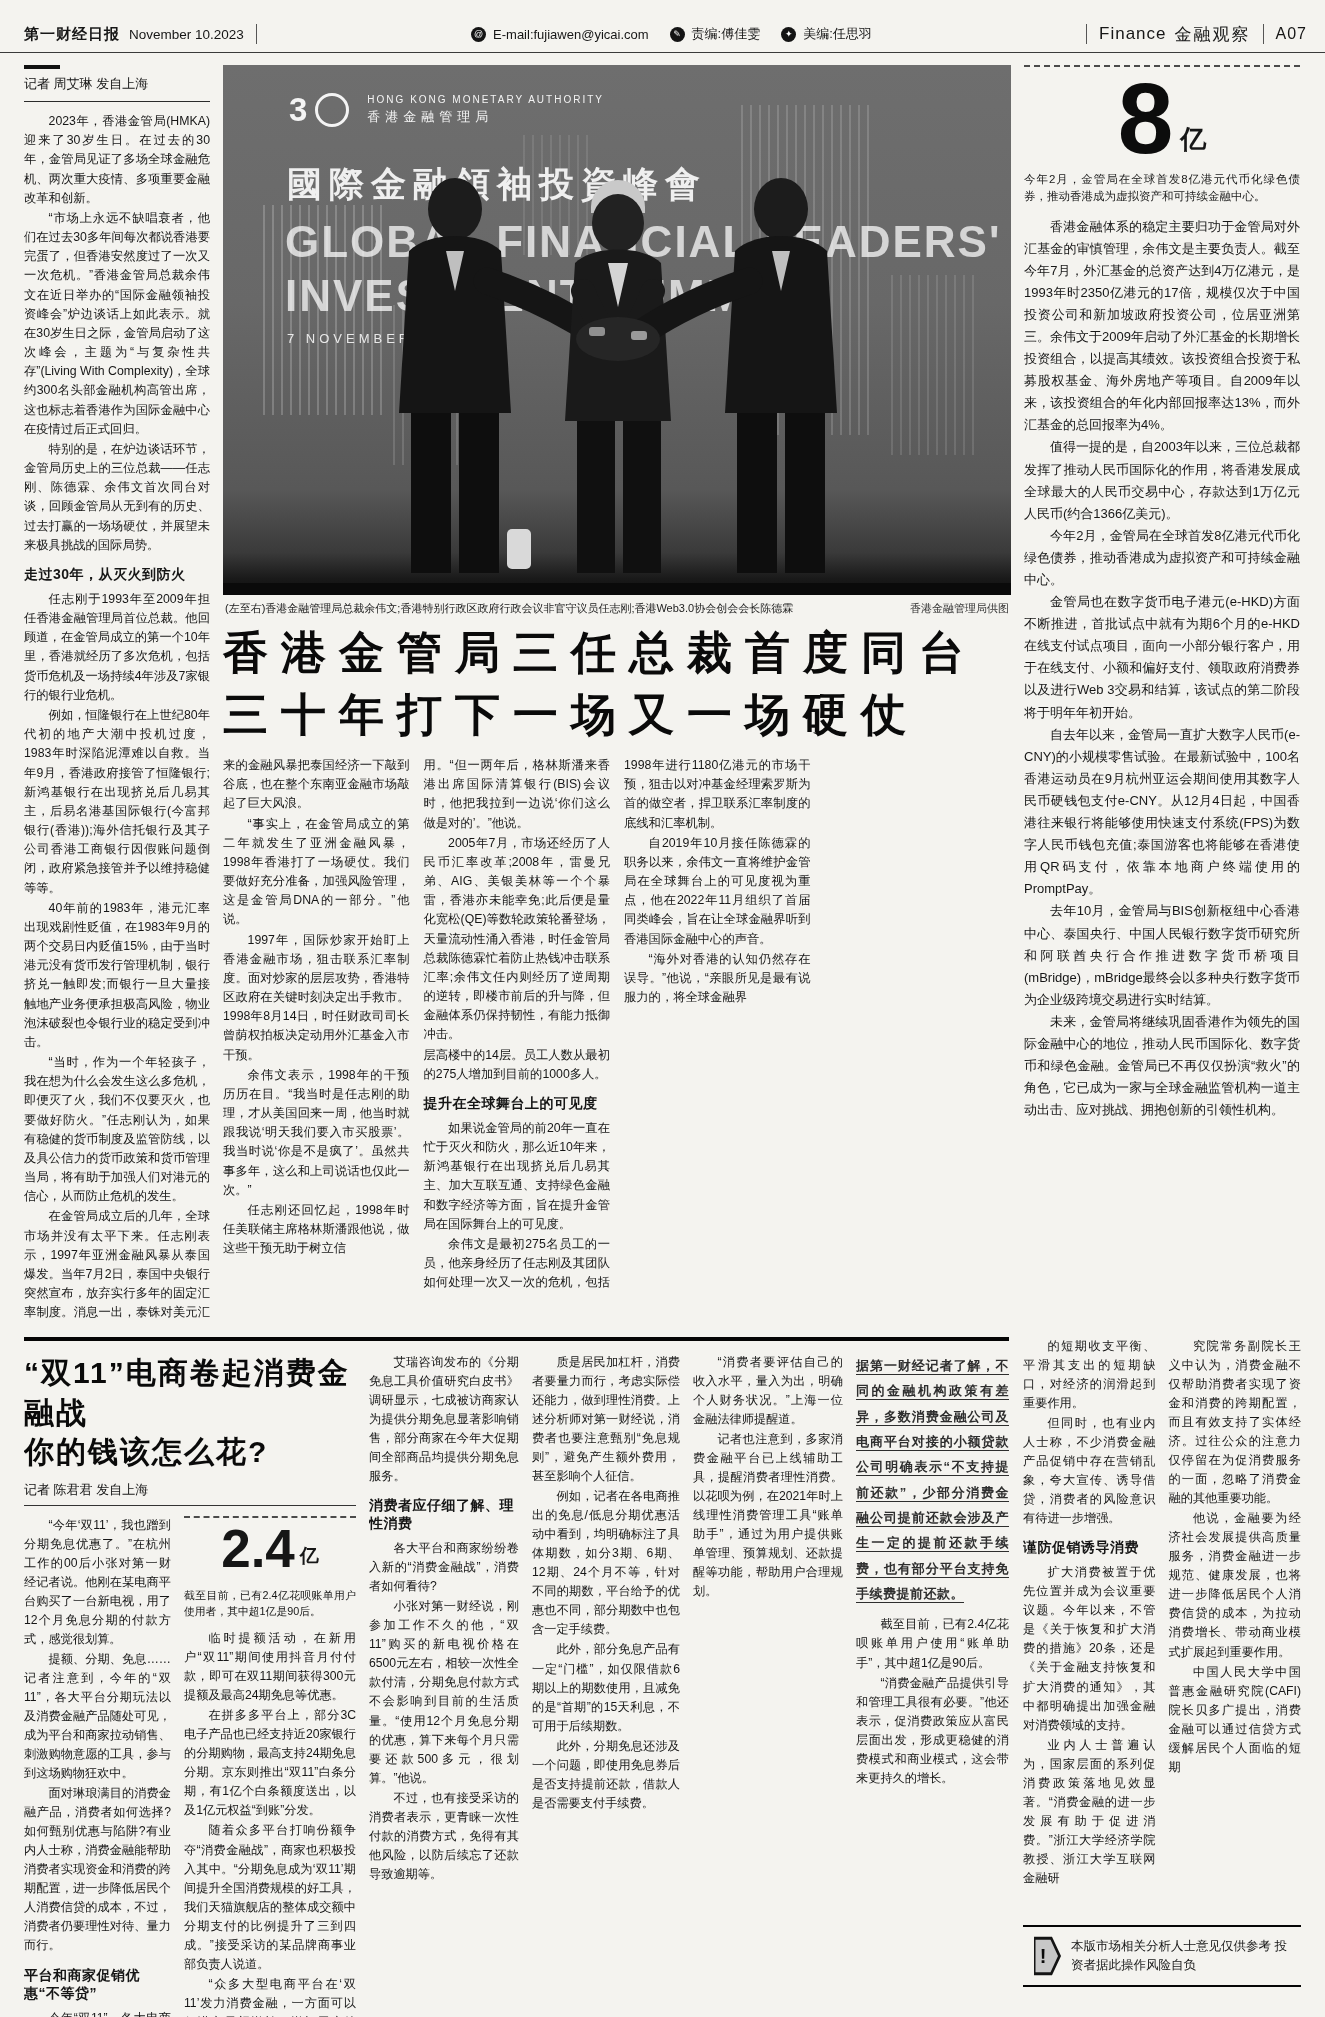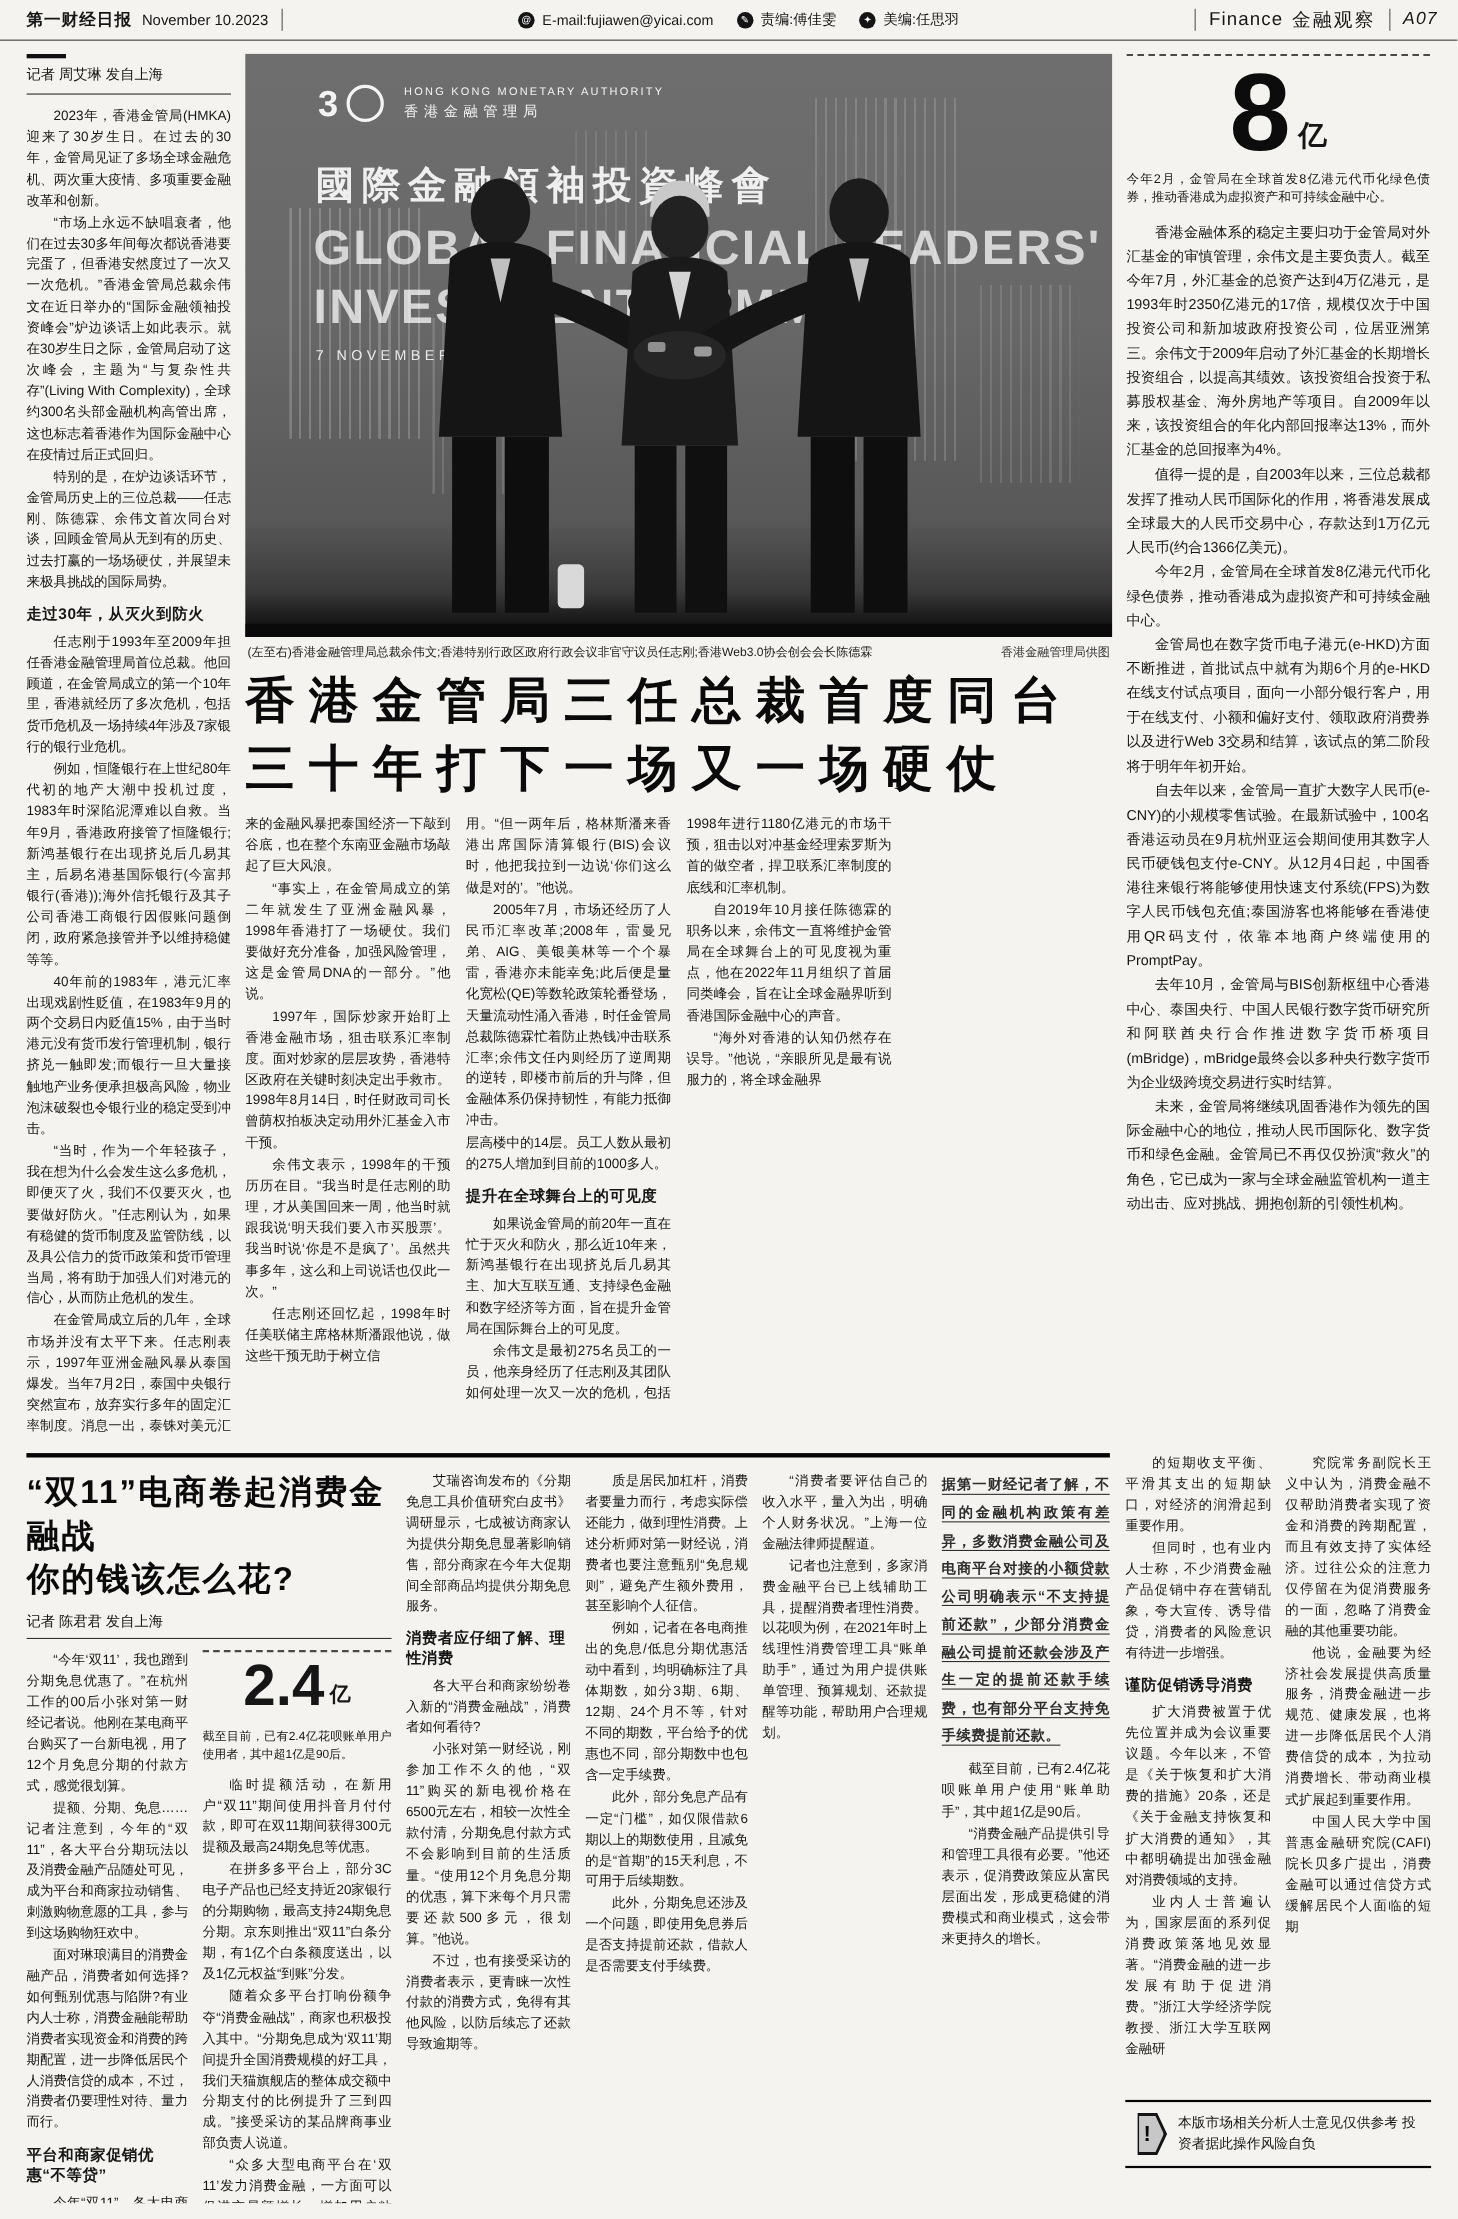--- a/index.html
+++ b/index.html
@@ -3,31 +3,31 @@
 <meta charset="utf-8">
 <style>
   html,body{margin:0;padding:0;}
   body{
     width:1325px;height:2017px;
     background:#f4f3ef;color:#161616;
     font-family:"Liberation Sans","DejaVu Sans",sans-serif;
     overflow:hidden;position:relative;
   }
   
-  .header{height:36px;display:flex;align-items:center;padding:0 18px 0 24px;border-bottom:1px solid #3a3a3a;}
+  .header{height:36px;display:flex;align-items:center;padding:0 18px 0 24px;border-bottom:1px solid #3a3a3a;margin-top:16px;}
   .paper-name{font-size:15px;font-weight:700;letter-spacing:1px;}
   .paper-date{font-size:13.5px;margin-left:9px;}
   .vdiv{width:1px;height:20px;background:#555;margin:0 12px;}
   .spacer{flex:1;}
   .hgroup{display:flex;align-items:center;gap:7px;font-size:13px;}
   .hicon{display:inline-flex;width:15px;height:15px;border-radius:50%;background:#141414;color:#fff;
          font-size:9px;align-items:center;justify-content:center;line-height:1;}
   .section-en{font-size:17px;letter-spacing:1px;}
   .section-cn{font-size:17px;margin-left:8px;letter-spacing:2px;}
-  .page-no{font-size:16px;letter-spacing:1px;font-style:italic;}
+  .page-no{font-size:16px;letter-spacing:1px;}
   
   .top-wrap{display:flex;gap:13px;padding:12px 20px 0 24px;height:1256px;}
   .t-left{width:186px;flex:none;overflow:hidden;}
   .t-center{width:788px;flex:none;}
   .t-right{width:276px;flex:none;overflow:hidden;}
   .tick{width:36px;height:4px;background:#111;margin-bottom:6px;}
   .byline{font-size:13px;padding-bottom:8px;border-bottom:1px solid #2b2b2b;margin-bottom:10px;}
   .para{font-size:12.3px;line-height:1.56;text-align:justify;text-indent:2em;margin:0 0 1px 0;}
   .cont{text-indent:0;}
   .col-subhead{font-size:14px;font-weight:900;margin:11px 0 6px 0;letter-spacing:0.5px;}

